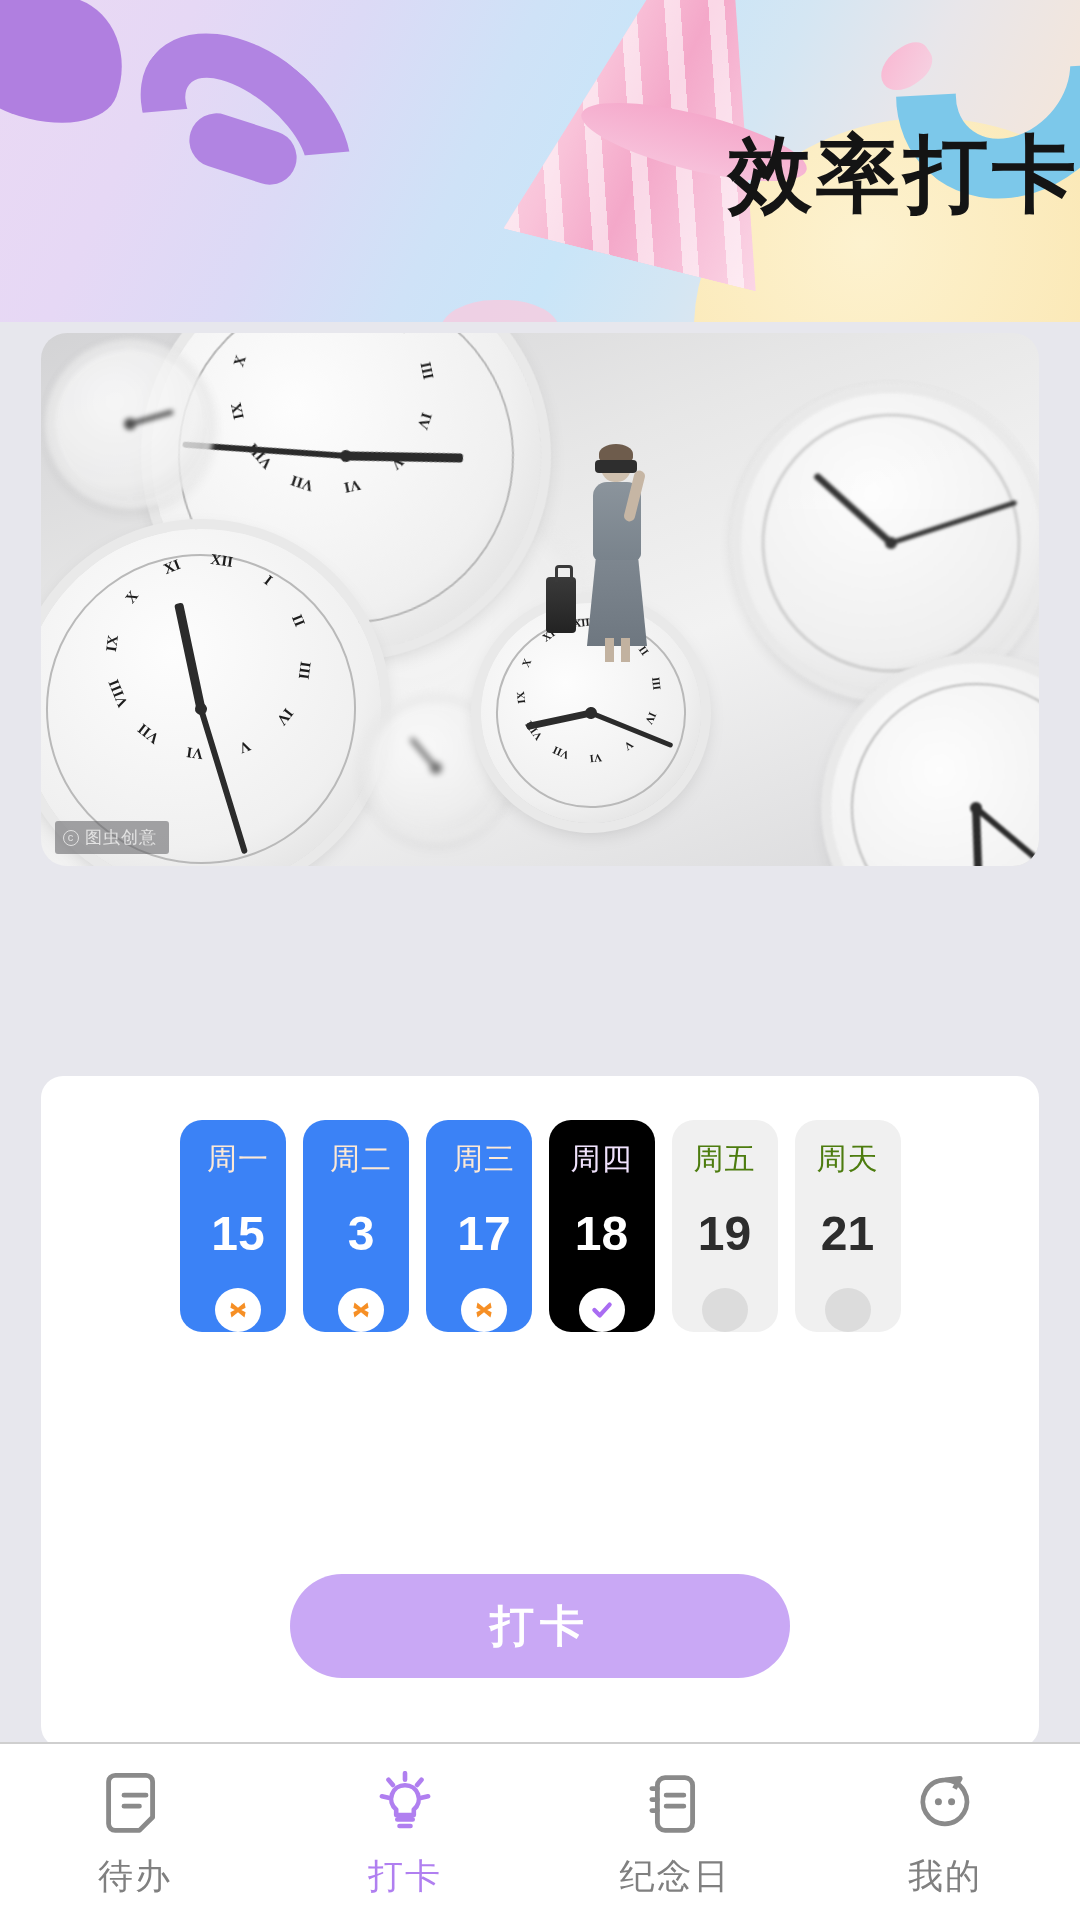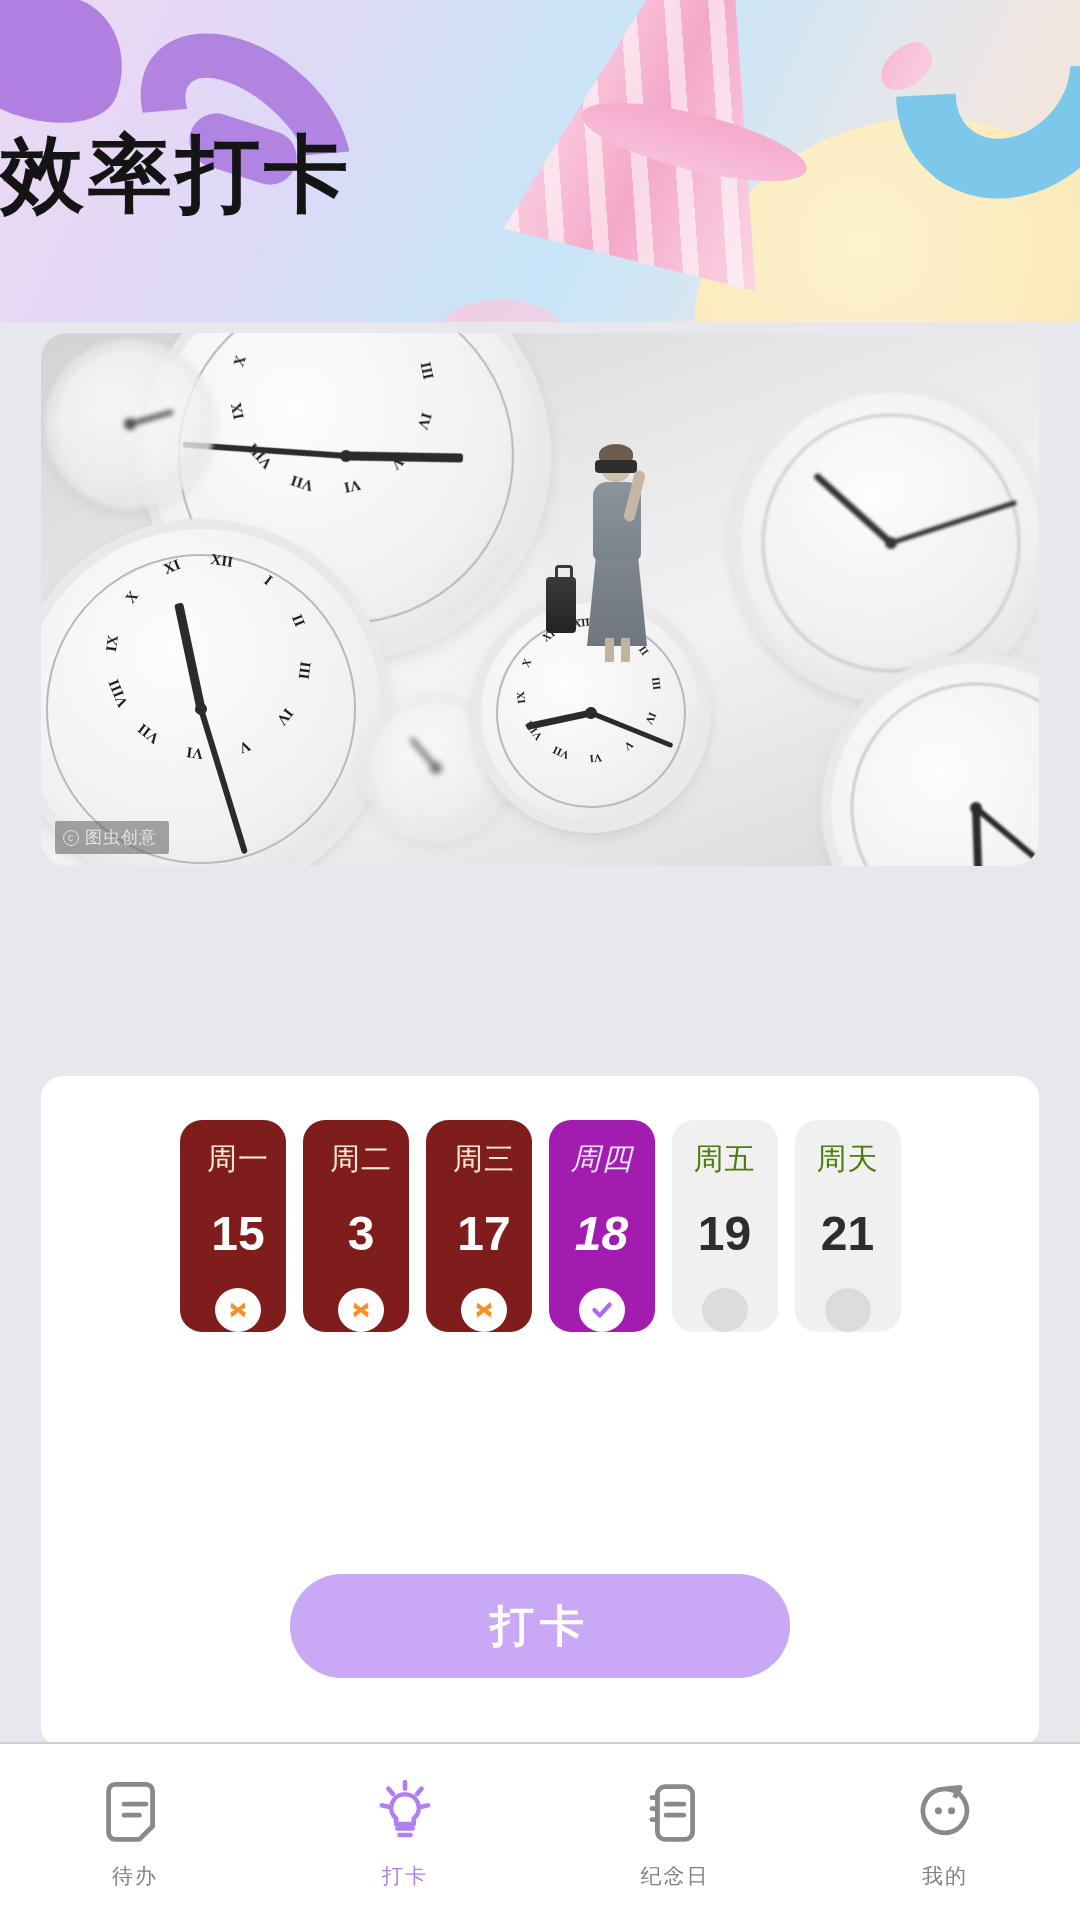--- a/index.html
+++ b/index.html
@@ -109,21 +109,21 @@
     transform:rotate(-26deg);
   }
   .pink-dot-bottom {
     left:440px; top:300px; width:120px; height:70px;
     background:#f9c9de; border-radius:50% 50% 40% 60%;
     opacity:.75;
   }
 
   .hdr-title {
     position:absolute; left:0; top:132px; width:1080px;
-    text-align:left;
+    text-align:right;
     font-size:84px; font-weight:bold; color:#141414;
     letter-spacing:4px;
     line-height:1;
   }
 
   
   .hero {
     position:absolute; left:41px; top:333px; width:998px; height:533px;
     border-radius:26px; overflow:hidden;
     background:linear-gradient(160deg,#d3d3d5 0%,#e7e7e7 35%,#f2f2f2 60%,#d8d8da 100%);
@@ -210,26 +210,26 @@
   .day {
     width:106px; height:212px; border-radius:22px;
     display:flex; flex-direction:column; align-items:center;
     padding-top:24px;
   }
   .day .dname { font-size:30px; letter-spacing:1px; line-height:1; }
   .day .dnum  { font-size:48px; font-weight:bold; margin-top:36px; line-height:1; }
   .day .dmark { margin-top:30px; width:46px; height:46px; border-radius:50%;
                 display:flex; align-items:center; justify-content:center; }
 
-  .day.missed { background:#7f1d1d;padding-left:11px; }
+  .day.missed { background:#3b82f6;padding-left:11px; }
   .day.missed .dname { color:#fde9d6; }
   .day.missed .dnum  { color:#fff; }
   .day.missed .dmark { background:#fff; }
 
-  .day.today  { background:#a21caf;font-style:italic; }
+  .day.today  { background:#000000; }
   .day.today .dname { color:#f0e2fd; }
   .day.today .dnum  { color:#fff; }
   .day.today .dmark { background:#fff; }
 
   .day.future { background:#f0f0f0; }
   .day.future .dname { color:#4d7c0f; }
   .day.future .dnum  { color:#2d2d2d; }
   .day.future .dmark { background:#dcdcdc; }
 
   .x-glyph { width:26px; height:26px; }
@@ -247,21 +247,21 @@
   .tabbar {
     position:absolute; left:0; bottom:0; width:1080px; height:178px;
     background:#fff; border-top:2px solid #cfcfcf;
     display:flex;
   }
   .tab {
     flex:1; display:flex; flex-direction:column;
     align-items:center; justify-content:center; gap:16px;
     padding-top:6px;
   }
-  .tab .tlabel { font-size:21px; letter-spacing:2px; }
+  .tab .tlabel { font-size:35px; letter-spacing:2px; }
   .tab.inactive .tlabel { color:#808080; }
   .tab.active   .tlabel { color:#b07ff0; }
   .tab svg { display:block; }
 </style>
 </head>
 <body>
 
 <div id="app">
 
   <div class="header">

